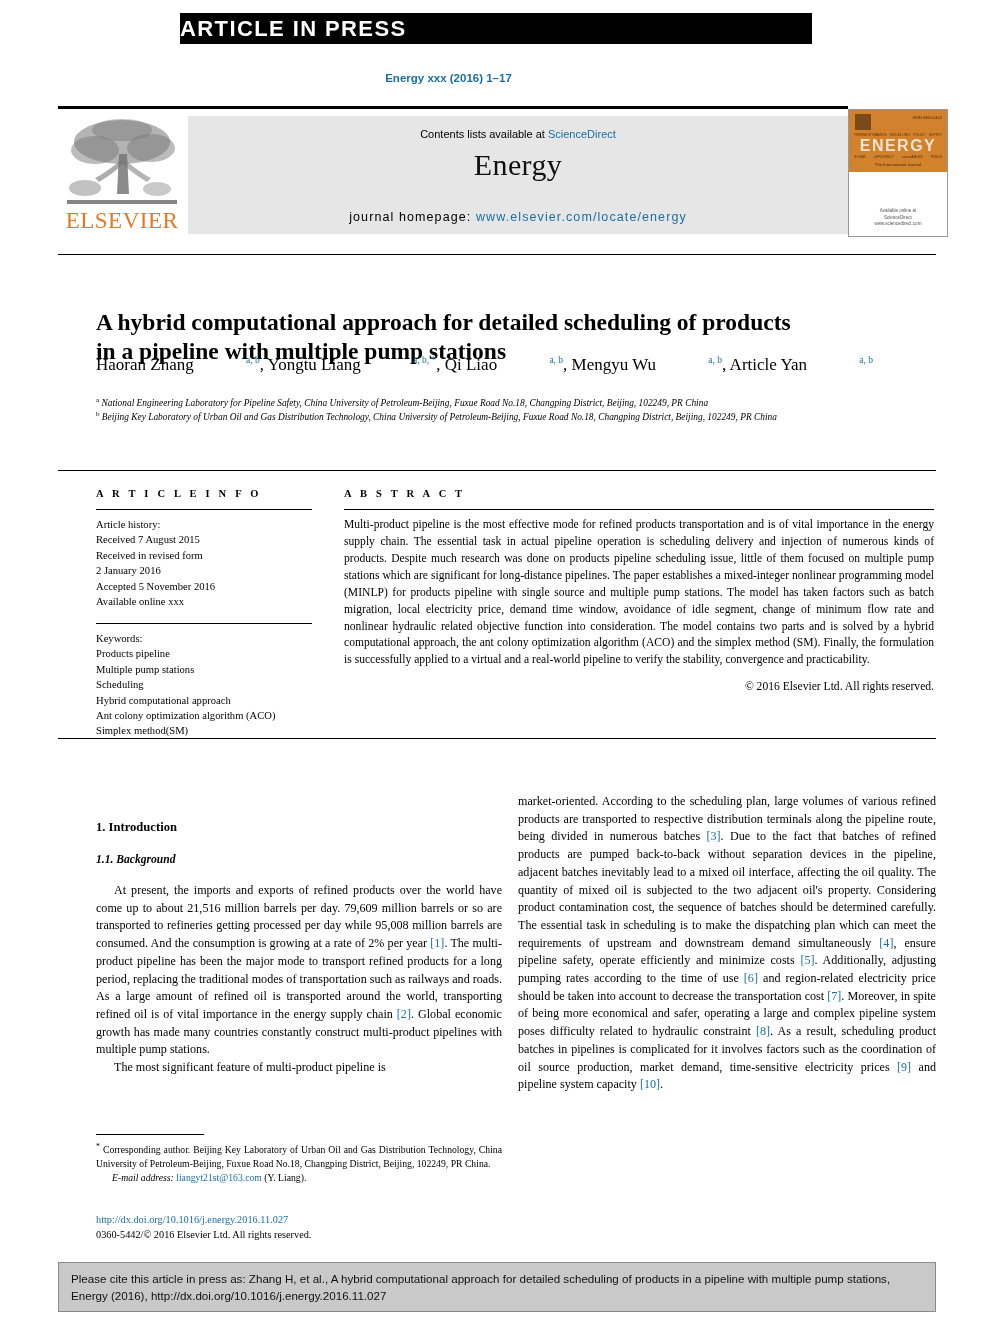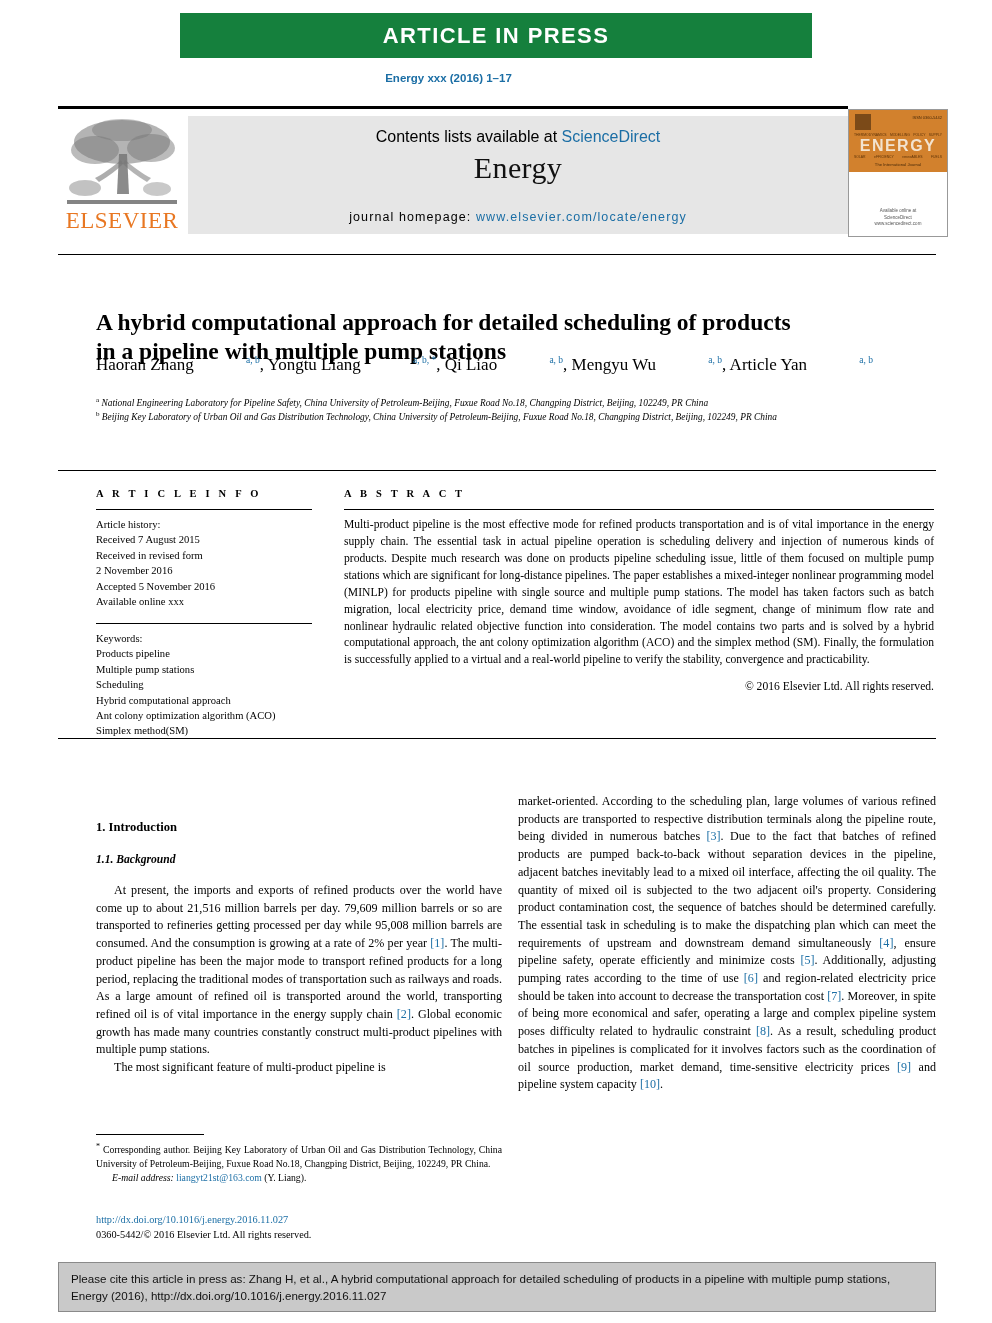--- a/index.html
+++ b/index.html
@@ -11,23 +11,23 @@
     font-family: "Liberation Serif", serif;
     color: #000000;
     position: relative;
     overflow: hidden;
   }
 
   
   .aip-banner {
     position: absolute;
     left: 180px; top: 13px;
-    width: 632px; height: 45px;
-    background: #15803d;
-    display: flex; align-items: center; justify-content: center;
+    width: 632px; height: 31px;
+    background: #000000;
+    display: flex; align-items: center; justify-content: flex-start;
   }
   .aip-banner span {
     color: #ffffff;
     font-family: "Liberation Sans", sans-serif;
     font-weight: bold;
     font-size: 22px;
     letter-spacing: 1.4px;
   }
 
   
@@ -68,21 +68,21 @@
   .masthead-center {
     position: absolute; left: 130px; top: 10px;
     width: 660px; height: 118px;
     background: #e6e6e6;
     display: flex; flex-direction: column;
     align-items: center; justify-content: space-between;
     padding: 12px 0 10px 0;
   }
   .contents-line {
     font-family: "Liberation Sans", sans-serif;
-    font-size: 16px;
+    font-size: 11px;
     color: #000;
   }
   .contents-line a { color: #1b6ea5; text-decoration: none; }
   .journal-name {
     font-family: "Liberation Serif", serif;
     font-size: 30px;
     color: #111;
     letter-spacing: 0.4px;
   }
   .homepage-line {
@@ -364,21 +364,21 @@
 
 <div class="band-rule-top"></div>
 
 <div class="info-col">
   <div class="sec-head">A R T I C L E  I N F O</div>
   <div class="hr-thin short"></div>
   <div class="info-block">
     <div class="lab">Article history:</div>
     <div>Received 7 August 2015</div>
     <div>Received in revised form</div>
-    <div>2 November 2016</div>
+    <div>2 January 2016</div>
     <div>Accepted 5 November 2016</div>
     <div>Available online xxx</div>
   </div>
   <div class="info-gap"></div>
   <div class="hr-thin short"></div>
   <div class="info-block">
     <div class="lab">Keywords:</div>
     <div>Products pipeline</div>
     <div>Multiple pump stations</div>
     <div>Scheduling</div>

